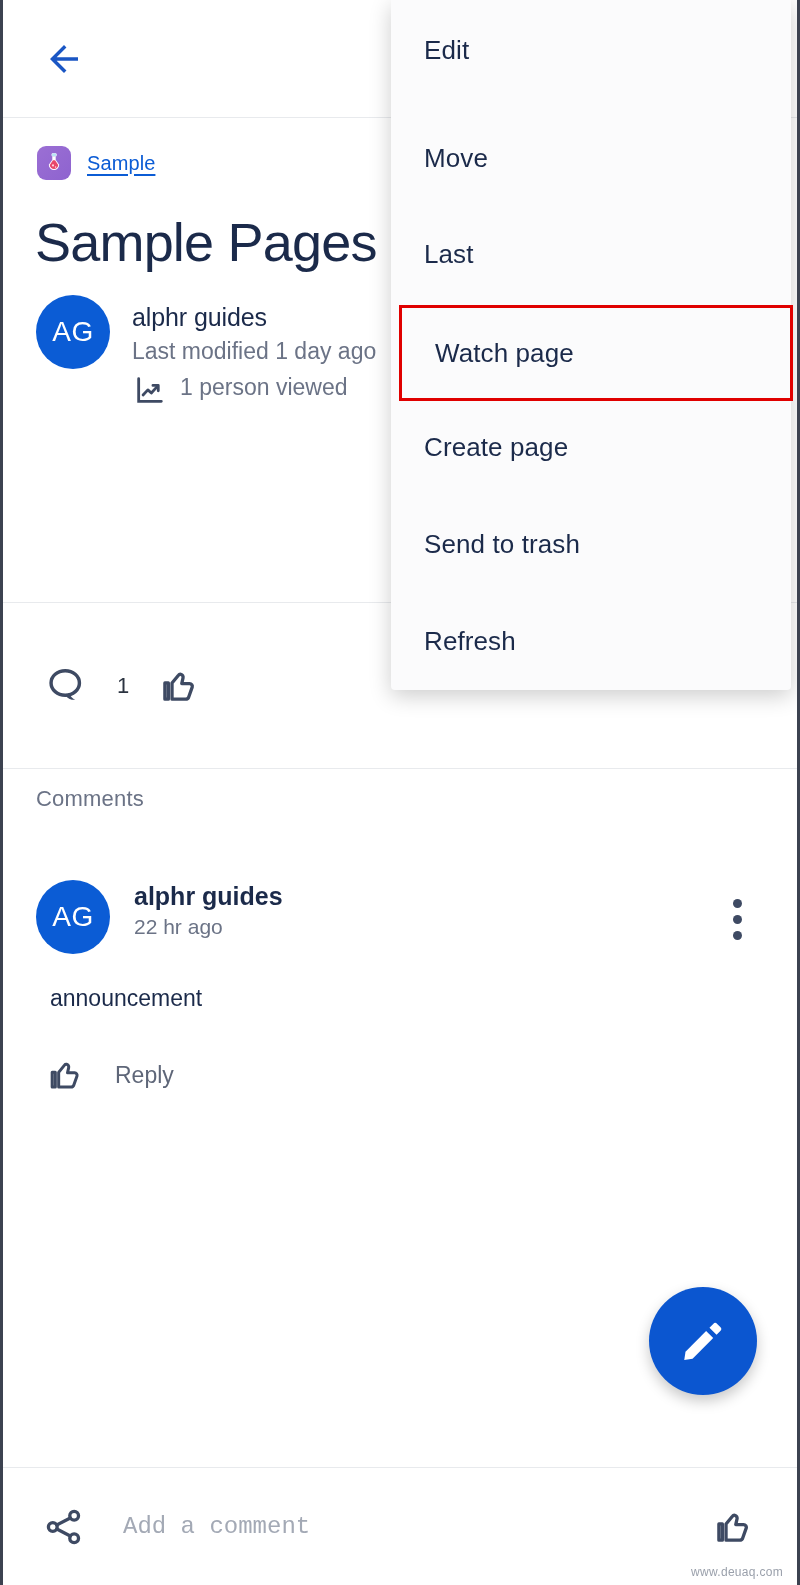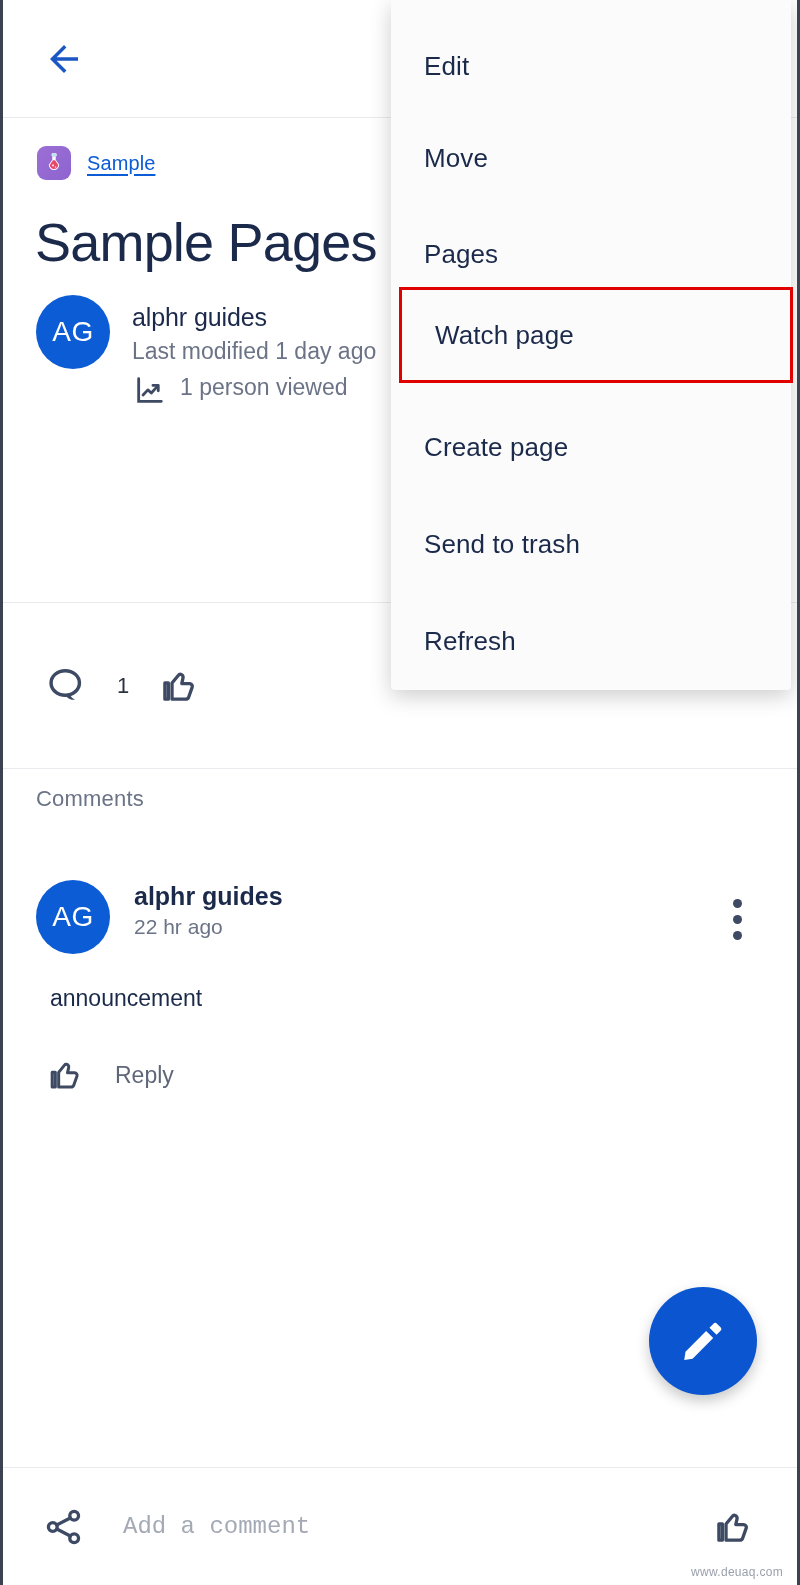--- a/index.html
+++ b/index.html
@@ -287,23 +287,23 @@
     <input class="comment-input" type="text" placeholder="Add a comment" style="">
     <span class="like-btn">
       <svg width="44" height="44" viewBox="0 0 24 24">
         <path d="M4.3 10.3h1.9v8.9H4.3z" fill="none" stroke="#3e4a63" stroke-width="1.8" stroke-linejoin="round"></path>
         <path d="M8.2 19.2h7.4c.8 0 1.5-.5 1.7-1.2l1.9-5.4c.3-.9-.4-1.9-1.4-1.9h-4.3l.7-3.1c.2-.9-.3-1.8-1.2-2-.5-.1-1 .1-1.3.5L8.2 10.4z" fill="none" stroke="#3e4a63" stroke-width="1.8" stroke-linejoin="round"></path>
       </svg>
     </span>
   </div>
 
   <div class="menu-panel">
-    <div class="menu-item" style="top:18px;">Edit</div>
+    <div class="menu-item" style="top:2px;">Edit</div>
     <div class="menu-item" style="top:110px;">Move</div>
-    <div class="menu-item" style="top:206px;">Pages</div>
-    <div class="menu-item highlighted" style="top:287px;">Watch page</div>
+    <div class="menu-item" style="top:206px;">Last</div>
+    <div class="menu-item highlighted" style="top:305px;">Watch page</div>
     <div class="menu-item" style="top:399px;">Create page</div>
     <div class="menu-item" style="top:496px;">Send to trash</div>
     <div class="menu-item" style="top:593px;">Refresh</div>
   </div>
 
   <div class="watermark">www.deuaq.com</div>
 </div>
 
 </body></html>

